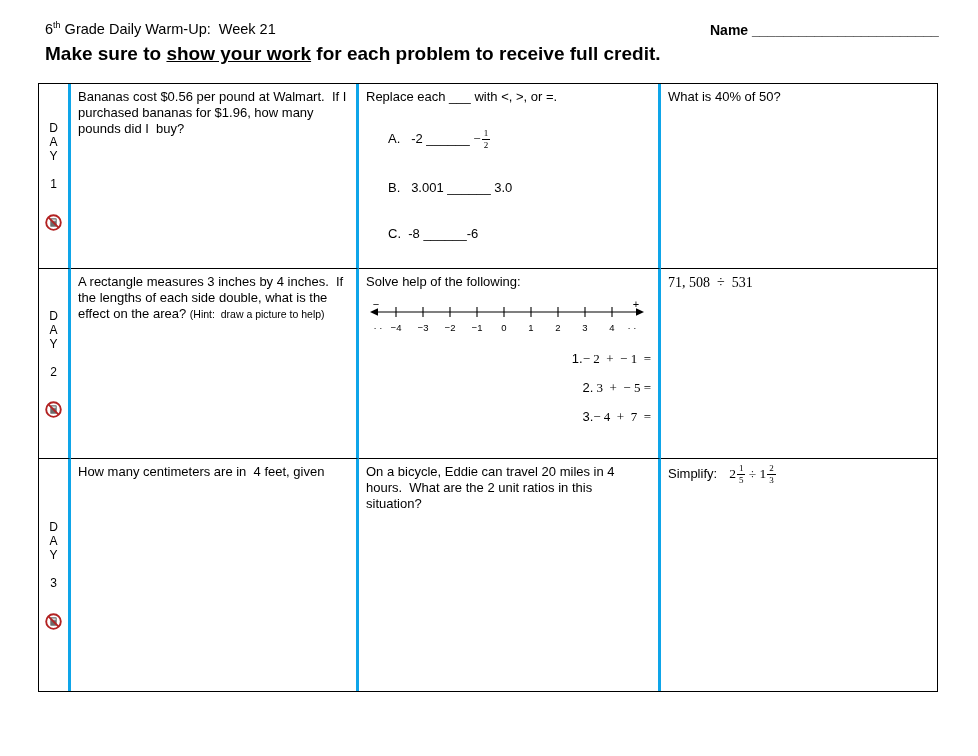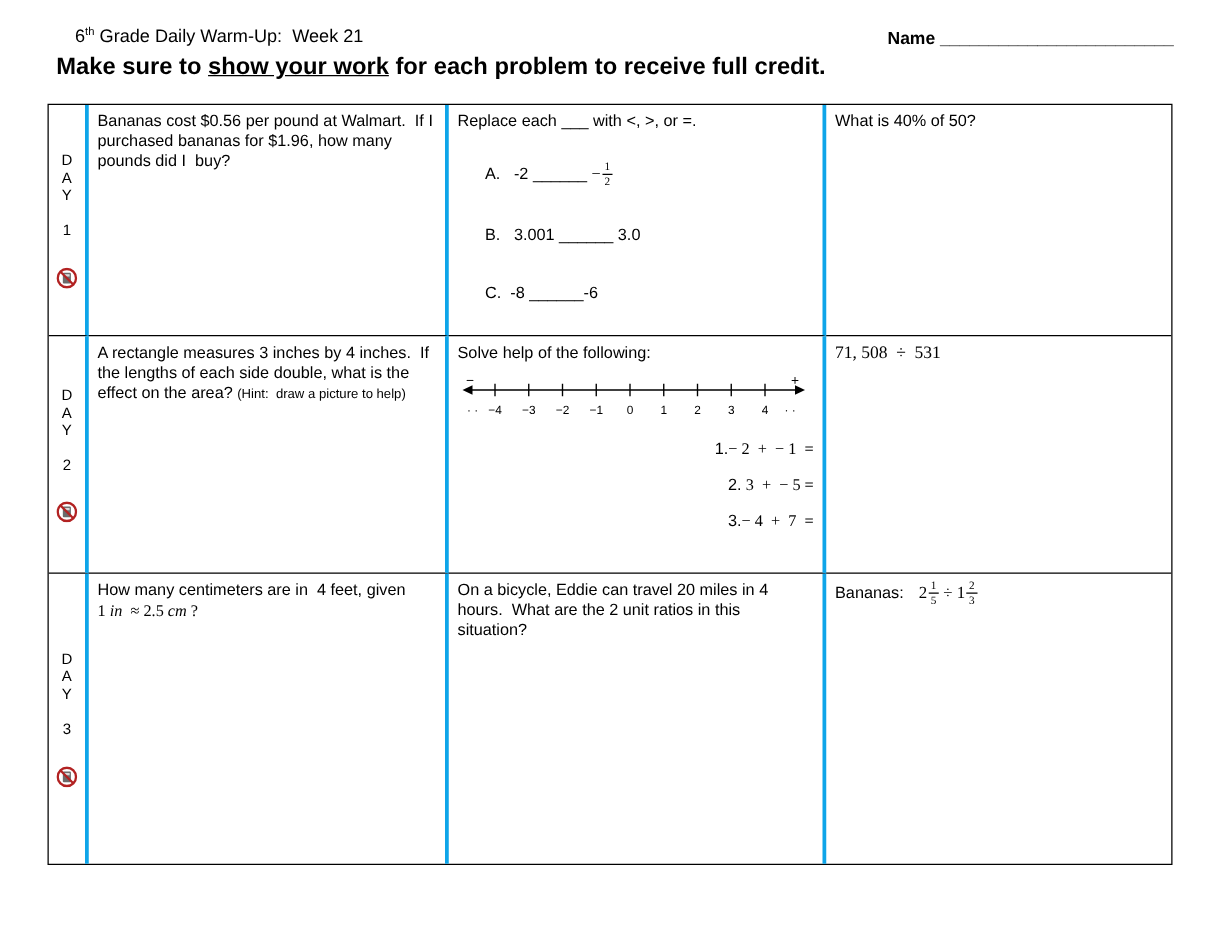--- a/index.html
+++ b/index.html
@@ -5,21 +5,21 @@
   html, body { margin: 0; padding: 0; }
   body {
     width: 978px; height: 756px;
     background: #ffffff; color: #000;
     font-family: "Liberation Sans", sans-serif;
     position: relative; overflow: hidden;
   }
   .tx { white-space: pre-wrap; }
 
   
-  .header-title { position: absolute; left: 60px; top: 20px; font-size: 14.5px; text-align: right; }
+  .header-title { position: absolute; left: 45px; top: 20px; font-size: 14.5px; text-align: right; }
   .header-title sup { font-size: 9px; }
   .name-line { position: absolute; left: 710px; top: 22px; font-size: 14px; font-weight: bold; }
   .instructions { position: absolute; left: 45px; top: 43px; font-size: 19px; font-weight: bold; }
   .instructions .ul { text-decoration: underline; }
 
   
   .worksheet-table {
     position: absolute; left: 38px; top: 83px;
     width: 900px; height: 609px;
     display: grid;
@@ -195,24 +195,23 @@
       </g>
       <g>
         <circle cx="10" cy="10" r="8.6" fill="none" stroke="#b22222" stroke-width="2.2"></circle>
         <line x1="4" y1="4" x2="16" y2="16" stroke="#b22222" stroke-width="2.2"></line>
       </g>
     </svg>
   </div>
 
   <div class="cell last-row">
     <div class="tx">How many centimeters are in  4 feet, given</div>
-    <div class="math-line math"><span class="tx">1 </span><span class="it tx">in</span><span class="tx">  ≈ 2.5 </span><span class="it tx">cm</span><span class="tx"> ?</span></div>
   </div>
 
   <div class="cell last-row">
     <div class="tx">On a bicycle, Eddie can travel 20 miles in 4 hours.  What are the 2 unit ratios in this situation?</div>
   </div>
 
   <div class="cell last-col last-row">
-    <span class="tx">Bananas:</span><span class="math simplify-expr"><span class="tx">2</span><span class="frac"><span class="num tx">1</span><span class="den tx">5</span></span><span class="tx"> ÷ </span><span class="tx">1</span><span class="frac"><span class="num tx">2</span><span class="den tx">3</span></span></span>
+    <span class="tx">Simplify:</span><span class="math simplify-expr"><span class="tx">2</span><span class="frac"><span class="num tx">1</span><span class="den tx">5</span></span><span class="tx"> ÷ </span><span class="tx">1</span><span class="frac"><span class="num tx">2</span><span class="den tx">3</span></span></span>
   </div>
 
 </div>
 
 </body></html>

